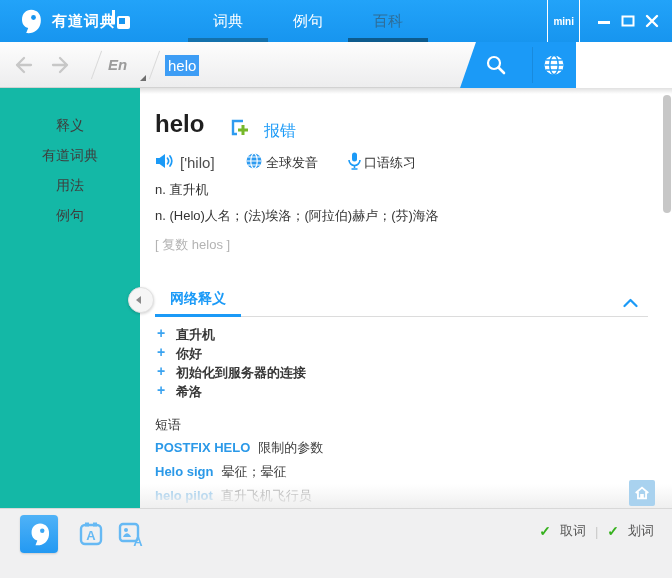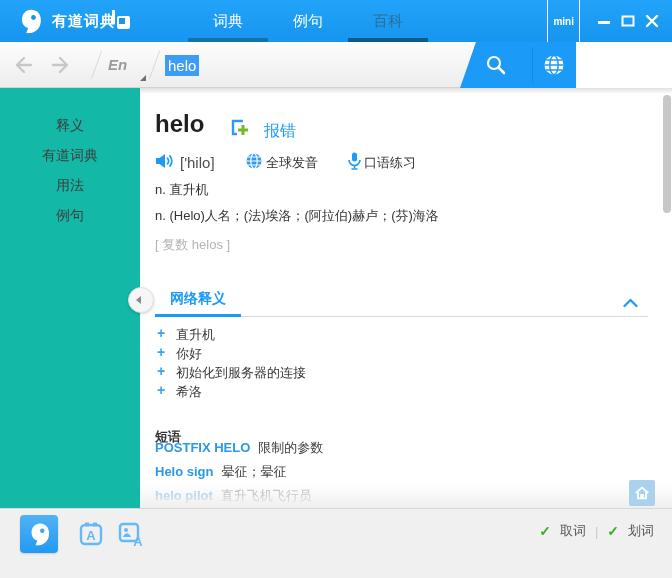--- a/index.html
+++ b/index.html
@@ -80,24 +80,24 @@
   .def-1 { top:93px; } .def-2 { top:119px; }
   .plural-note { position:absolute; left:155px; top:148px; font-size:13px; color:#b3b3b3; }
 
   .sec-header { position:absolute; left:170px; top:202px; font-size:14px; font-weight:bold; color:#1b9af7; cursor:pointer; }
   .sec-chevron { position:absolute; left:623px; top:206px; cursor:pointer; }
   .sec-line { position:absolute; left:155px; top:228px; width:493px; height:1px; background:#dcdcdc; }
   .sec-line-accent { position:absolute; left:155px; top:226px; width:86px; height:3px; background:#1b9af7; }
 
   .webdef-item { position:absolute; left:155px; height:18px; cursor:pointer; }
   .webdef-item .plus { position:absolute; left:2px; top:0; color:#3aa3f0; font-size:14px; font-weight:bold; }
-  .webdef-item .txt { position:absolute; left:21px; top:1px; font-size:13px; font-weight:normal; color:#383838; white-space:nowrap; }
+  .webdef-item .txt { position:absolute; left:21px; top:1px; font-size:13px; font-weight:bold; color:#383838; white-space:nowrap; }
   .wd-0 { top:237px; } .wd-1 { top:256px; } .wd-2 { top:275px; } .wd-3 { top:294px; }
 
-  .phrases-title { position:absolute; left:155px; top:340px; font-size:13px; font-weight:bold; color:#333; }
+  .phrases-title { position:absolute; left:155px; top:328px; font-size:13px; font-weight:normal; color:#333; }
   .phrase-row { position:absolute; left:155px; display:flex; gap:8px; align-items:baseline; }
   .pr-0 { top:351px; } .pr-1 { top:375px; } .pr-2 { top:399px; }
   .phrase-term { font-size:13px; font-weight:bold; color:#2b99e8; cursor:pointer; white-space:nowrap; }
   .phrase-meaning { font-size:13px; color:#414141; white-space:nowrap; }
   .pr-2 .phrase-term { color:#93c9ef; }
   .pr-2 .phrase-meaning { color:#ababab; }
 
   .content-fade { position:absolute; left:140px; bottom:0; width:532px; height:24px;
                   background:linear-gradient(rgba(246,246,246,0),#efefef); pointer-events:none; }
   .home-btn { position:absolute; left:629px; top:392px; width:26px; height:26px; border-radius:2px;

